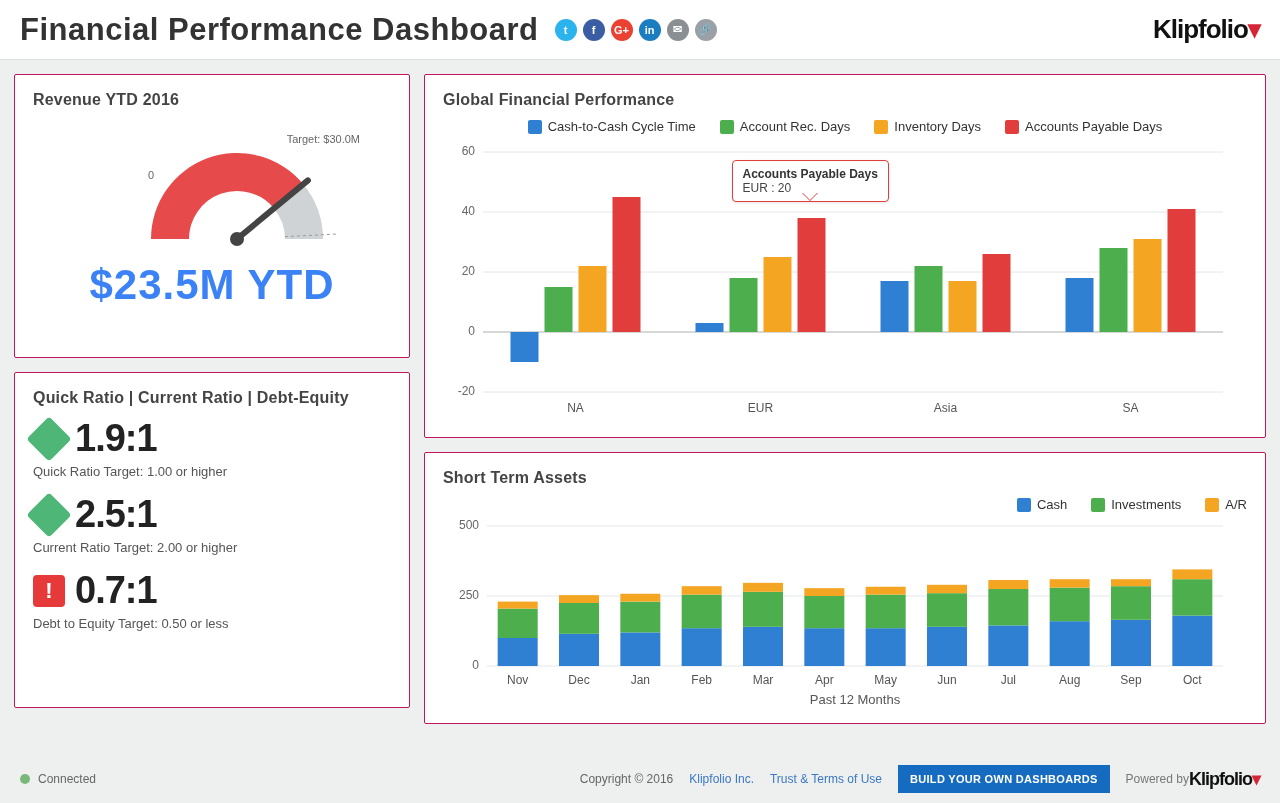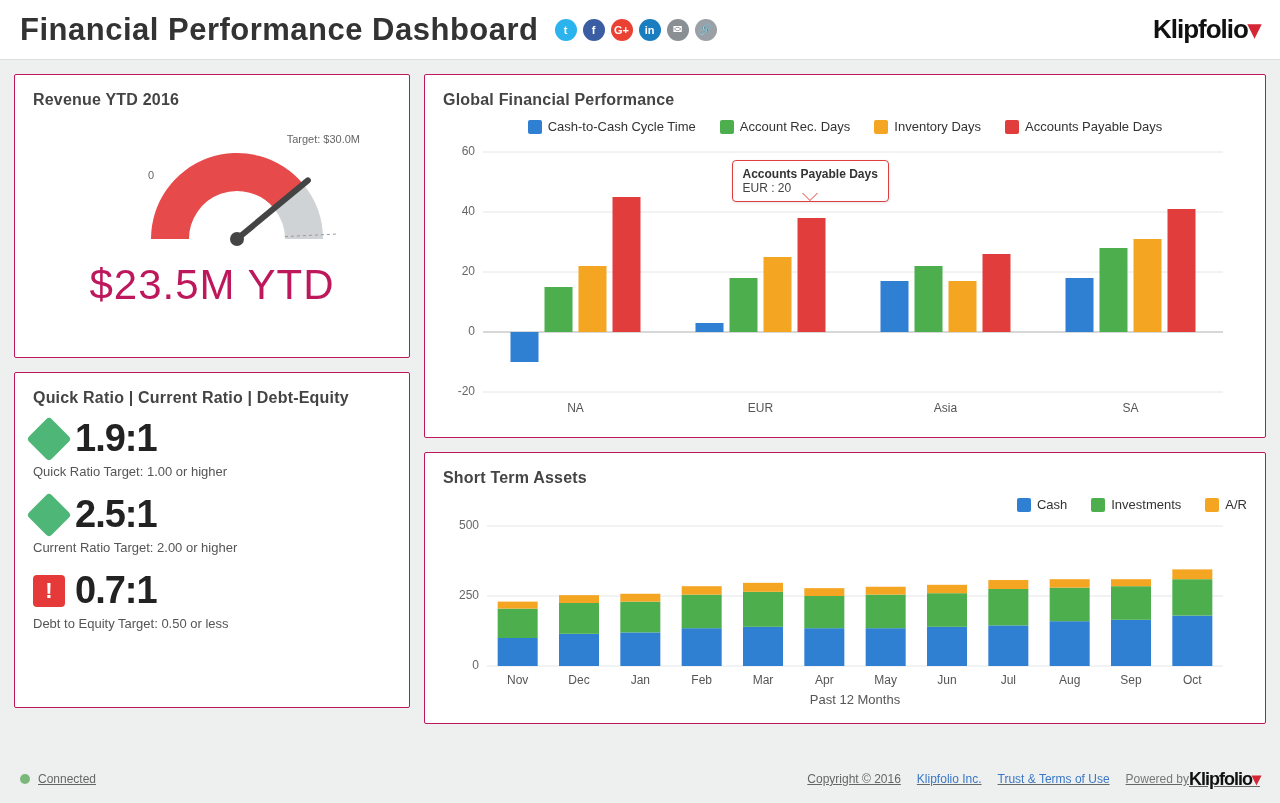--- a/index.html
+++ b/index.html
@@ -14,21 +14,21 @@
   .page { display:flex; gap:14px; padding:14px; }
   .col-left { width:396px; display:flex; flex-direction:column; gap:14px; }
   .col-right { flex:1; display:flex; flex-direction:column; gap:14px; }
   .card { background:#fff; border:1px solid #be185d; border-radius:2px; padding:16px 18px; }
   .card h3 { font-size:16px; font-weight:600; color:#444; margin-bottom:10px; letter-spacing:0.2px;}
 
   
   .gauge-wrap{position:relative; width:320px; height:140px; margin:6px auto 2px;}
   .gauge-ticks{position:absolute; left:96px; top:50px; font-size:11px; color:#666;}
   .gauge-target{position:absolute; right:12px; top:14px; font-size:11px; color:#666;}
-  .gauge-value{font-size:42px; font-weight:400; text-align:center; color:#be185d; letter-spacing:1px;}
+  .gauge-value{font-size:42px; font-weight:700; text-align:center; color:#3b82f6; letter-spacing:1px;}
   .gauge-card{height:284px;}
 
   
   .ratio-card{height:336px;}
   .ratio-row{display:flex; align-items:center; gap:10px; margin-top:8px;}
   .ratio-row .val{font-size:38px; font-weight:800; color:#222; letter-spacing:-1px;}
   .diamond{width:32px; height:32px; transform:rotate(45deg); border-radius:4px;}
   .dg{background:#4eb777;} 
   .warn{width:32px; height:32px; border-radius:4px; background:#e63a3a; display:flex; align-items:center; justify-content:center; color:#fff; font-weight:900; font-size:22px;}
   .ratio-sub{font-size:13px; color:#555; margin:4px 0 14px;}
@@ -48,21 +48,21 @@
   
   .tip{position:absolute; border:1px solid #e23d3d; background:#fff; border-radius:4px; padding:6px 10px; font-size:12px; color:#444; box-shadow:0 1px 3px rgba(0,0,0,.1);}
   .tip::after{content:""; position:absolute; bottom:-8px; left:50%; margin-left:-8px; border:8px solid transparent; border-top-color:#e23d3d;}
   .tip::before{content:""; position:absolute; bottom:-6px; left:50%; margin-left:-7px; border:7px solid transparent; border-top-color:#fff; z-index:2;}
   .tip b{color:#333;}
 
   .gfp-card{height:364px;}
   .sta-card{height:272px;}
 
   
-  .footer{position:absolute; left:0; right:0; bottom:0; height:48px; display:flex; align-items:center; padding:0 20px; background:#eef0f0; font-size:12px; color:#666;text-decoration:underline;}
+  .footer{position:absolute; left:0; right:0; bottom:0; height:48px; display:flex; align-items:center; padding:0 20px; background:#eef0f0; font-size:12px; color:#666;}
   .dot{width:10px; height:10px; background:#7ab87a; border-radius:50%; margin-right:8px;}
   .footer .spacer{flex:1;}
   .footer a{color:#3a77c4; text-decoration:none; margin-left:16px;}
   .btn{background:#156bbf; color:#fff; padding:8px 12px; font-weight:700; font-size:11px; letter-spacing:0.3px; margin-left:16px; cursor:pointer;}
   .pb{margin-left:16px; color:#777; display:flex; align-items:center; }
   .pb .brand{font-size:18px;}
 </style>
 </head>
 <body>
 
@@ -260,17 +260,18 @@
   </div>
 </div>
 
 <div class="footer">
   <span class="dot"></span>
   <span>Connected</span>
   <span class="spacer"></span>
   <span>Copyright © 2016 </span>
   <a href="#">Klipfolio Inc.</a>
   <a href="#">Trust &amp; Terms of Use</a>
+  <div class="btn">BUILD YOUR OWN DASHBOARDS</div>
   <div class="pb">
     <span>Powered by</span>
     <span class="brand"><span>Klipfolio</span><span class="accent">▾</span></span>
   </div>
 </div>
 
 </body></html>

